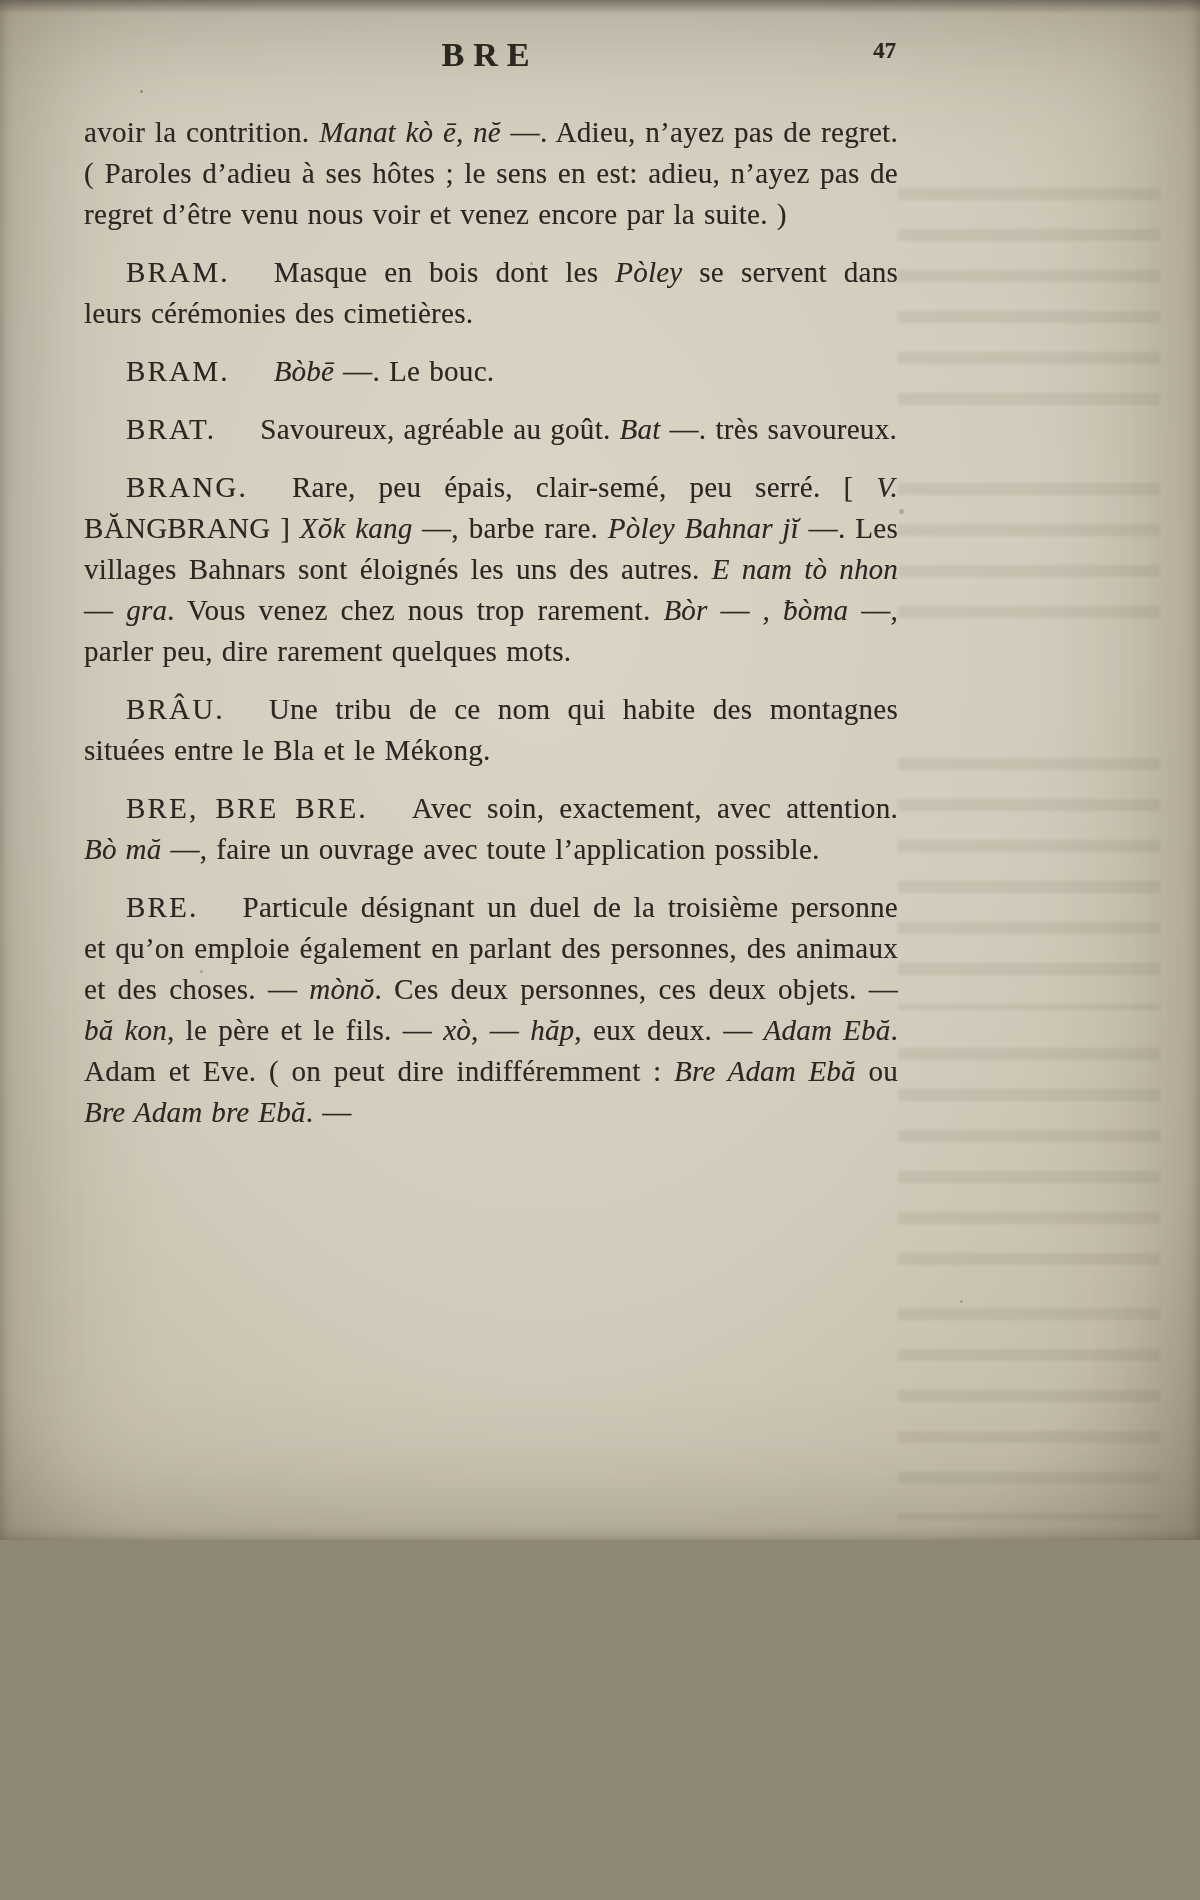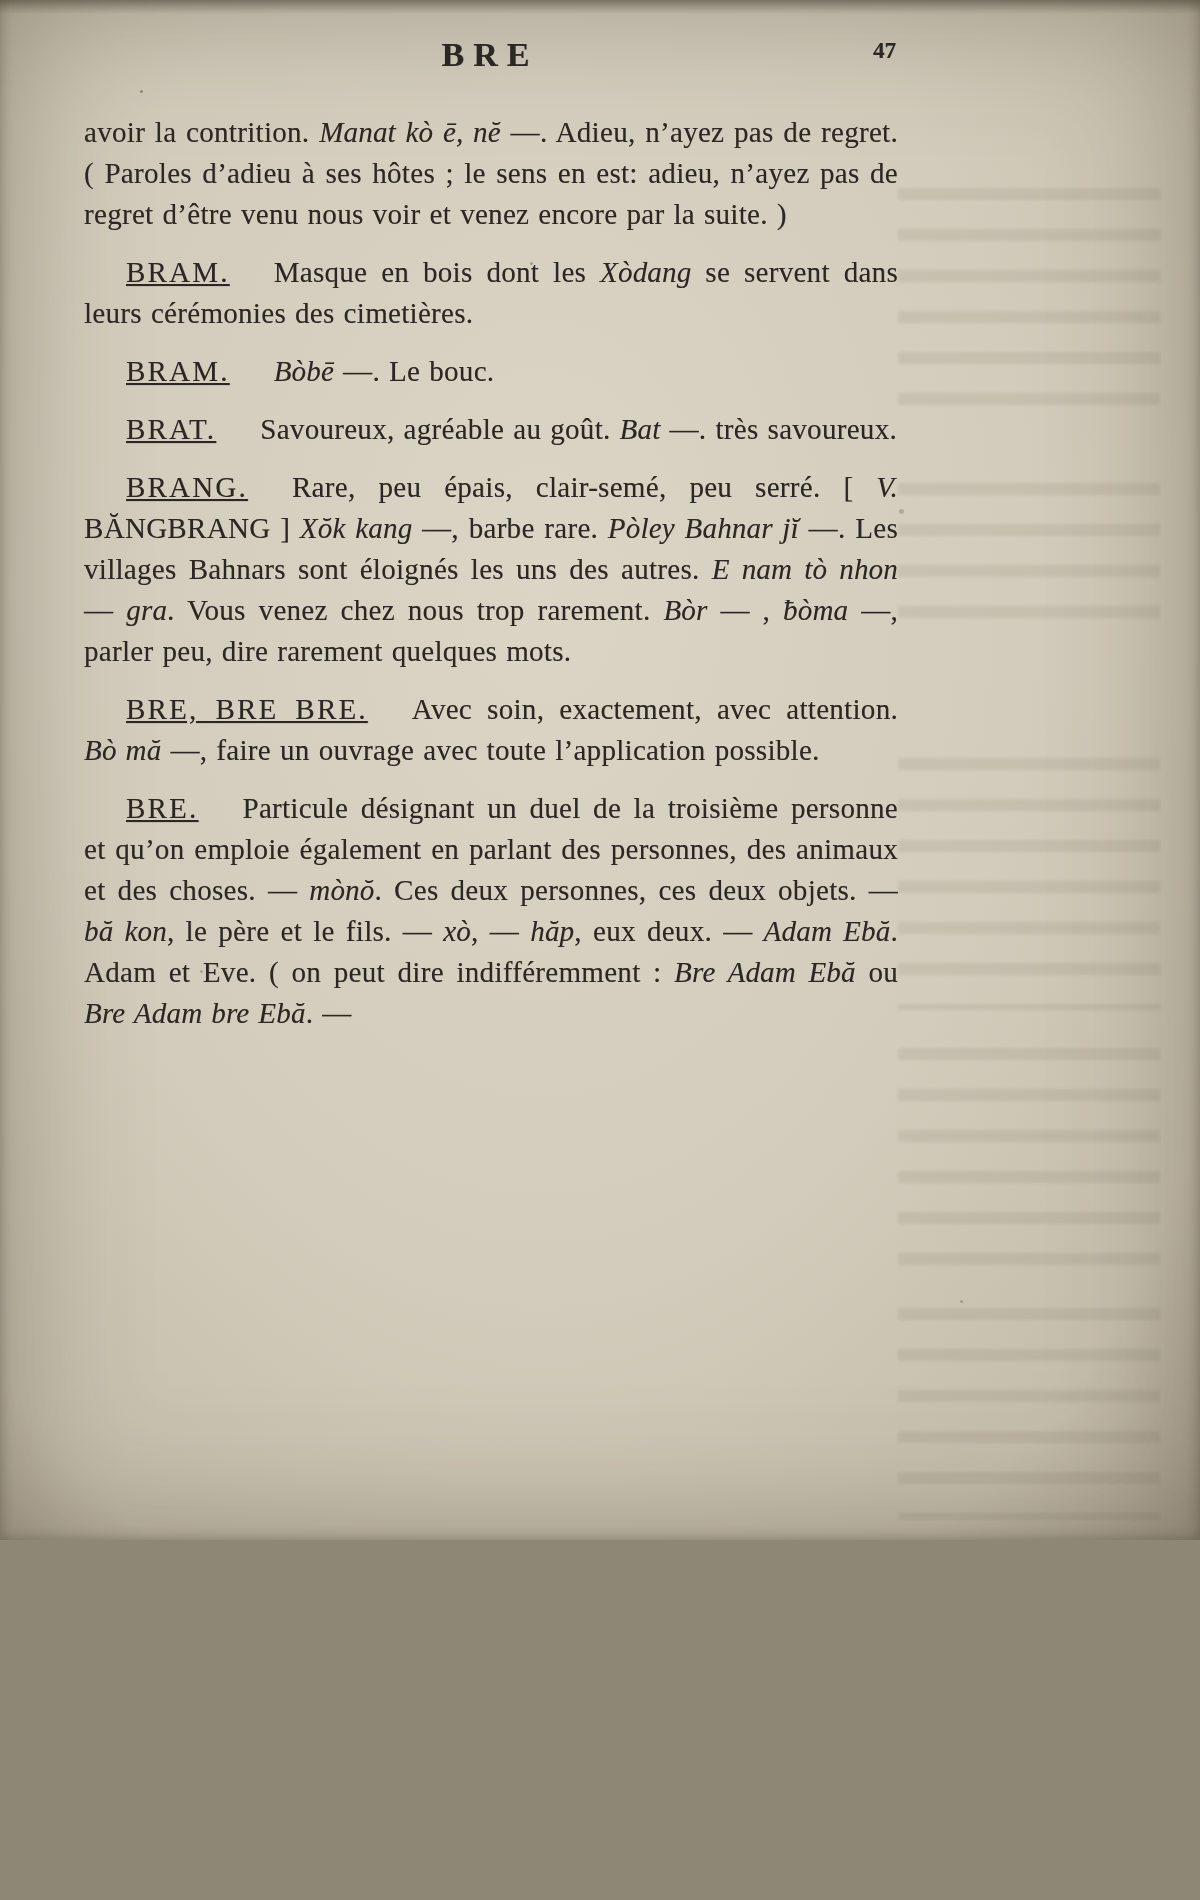--- a/index.html
+++ b/index.html
@@ -32,21 +32,21 @@
   }
   .text-block{
     position:absolute;left:84px;top:112px;width:814px;
     font-size:29px;line-height:41px;text-align:justify;
     letter-spacing:.3px;word-spacing:1.5px;
     text-shadow:.3px .3px 0 rgba(43,39,34,.35);
   }
   .text-block p{margin:0 0 17px 0;}
   .entry{text-indent:42px;}
   .intro{text-indent:0;}
-  .term{letter-spacing:2.2px;margin-right:44px;text-decoration:underline;}
+  .term{letter-spacing:2.2px;margin-right:44px;}
   i{letter-spacing:.2px;}
   
   .bleed{
     position:absolute;left:898px;width:262px;opacity:.13;
     filter:blur(1.6px);pointer-events:none;
     background:repeating-linear-gradient(180deg,
       transparent 0px, transparent 13px,
       rgba(88,80,62,.75) 13px, rgba(88,80,62,.75) 25px,
       transparent 25px, transparent 41px);
   }
@@ -80,29 +80,30 @@
   <div class="bleed b6"></div>
   <div class="specks"></div>
 
   <div class="running-head">BRE</div>
   <div class="page-number">47</div>
 
   <div class="text-block">
 
     <p class="intro">avoir la contrition. <i>Manat kò ē, nĕ</i> —. Adieu, n’ayez pas de regret. ( Paroles d’adieu à ses hôtes ; le sens en est: adieu, n’ayez pas de regret d’être venu nous voir et venez encore par la suite. )</p>
 
-    <p class="entry"><span class="term">BRAM.</span><span class="body">Masque en bois dont les <i>Xòdang</i> se servent dans leurs cérémonies des cimetières.</span></p>
+    <p class="entry"><span class="term">BRAM.</span><span class="body">Masque en bois dont les <i>Pòley</i> se servent dans leurs cérémonies des cimetières.</span></p>
 
     <p class="entry"><span class="term">BRAM.</span><span class="body"><i>Bòbē</i> —. Le bouc.</span></p>
 
 
     <p class="entry"><span class="term">BRAT.</span><span class="body">Savoureux, agréable au goût. <i>Bat</i> —. très savoureux.</span></p>
 
     <p class="entry"><span class="term">BRANG.</span><span class="body">Rare, peu épais, clair-semé, peu serré. [ <i>V.</i> BĂNGBRANG ] <i>Xŏk kang</i> —, barbe rare. <i>Pòley Bahnar jĭ</i> —. Les villages Bahnars sont éloignés les uns des autres. <i>E nam tò nhon</i> — <i>gra</i>. Vous venez chez nous trop rarement. <i>Bòr</i> — , <i>ƀòma</i> —, parler peu, dire rarement quelques mots.</span></p>
 
 
+    <p class="entry"><span class="term">BRÂU.</span><span class="body">Une tribu de ce nom qui habite des montagnes situées entre le Bla et le Mékong.</span></p>
 
     <p class="entry"><span class="term">BRE, BRE BRE.</span><span class="body">Avec soin, exactement, avec attention. <i>Bò mă</i> —, faire un ouvrage avec toute l’application possible.</span></p>
 
     <p class="entry"><span class="term">BRE.</span><span class="body">Particule désignant un duel de la troisième personne et qu’on emploie également en parlant des personnes, des animaux et des choses. — <i>mònŏ</i>. Ces deux personnes, ces deux objets. — <i>bă kon</i>, le père et le fils. — <i>xò</i>, — <i>hăp</i>, eux deux. — <i>Adam Ebă</i>. Adam et Eve. ( on peut dire indifféremment : <i>Bre Adam Ebă</i> ou <i>Bre Adam bre Ebă</i>. —</span></p>
 
   </div>
 </div>
 
 </body></html>

